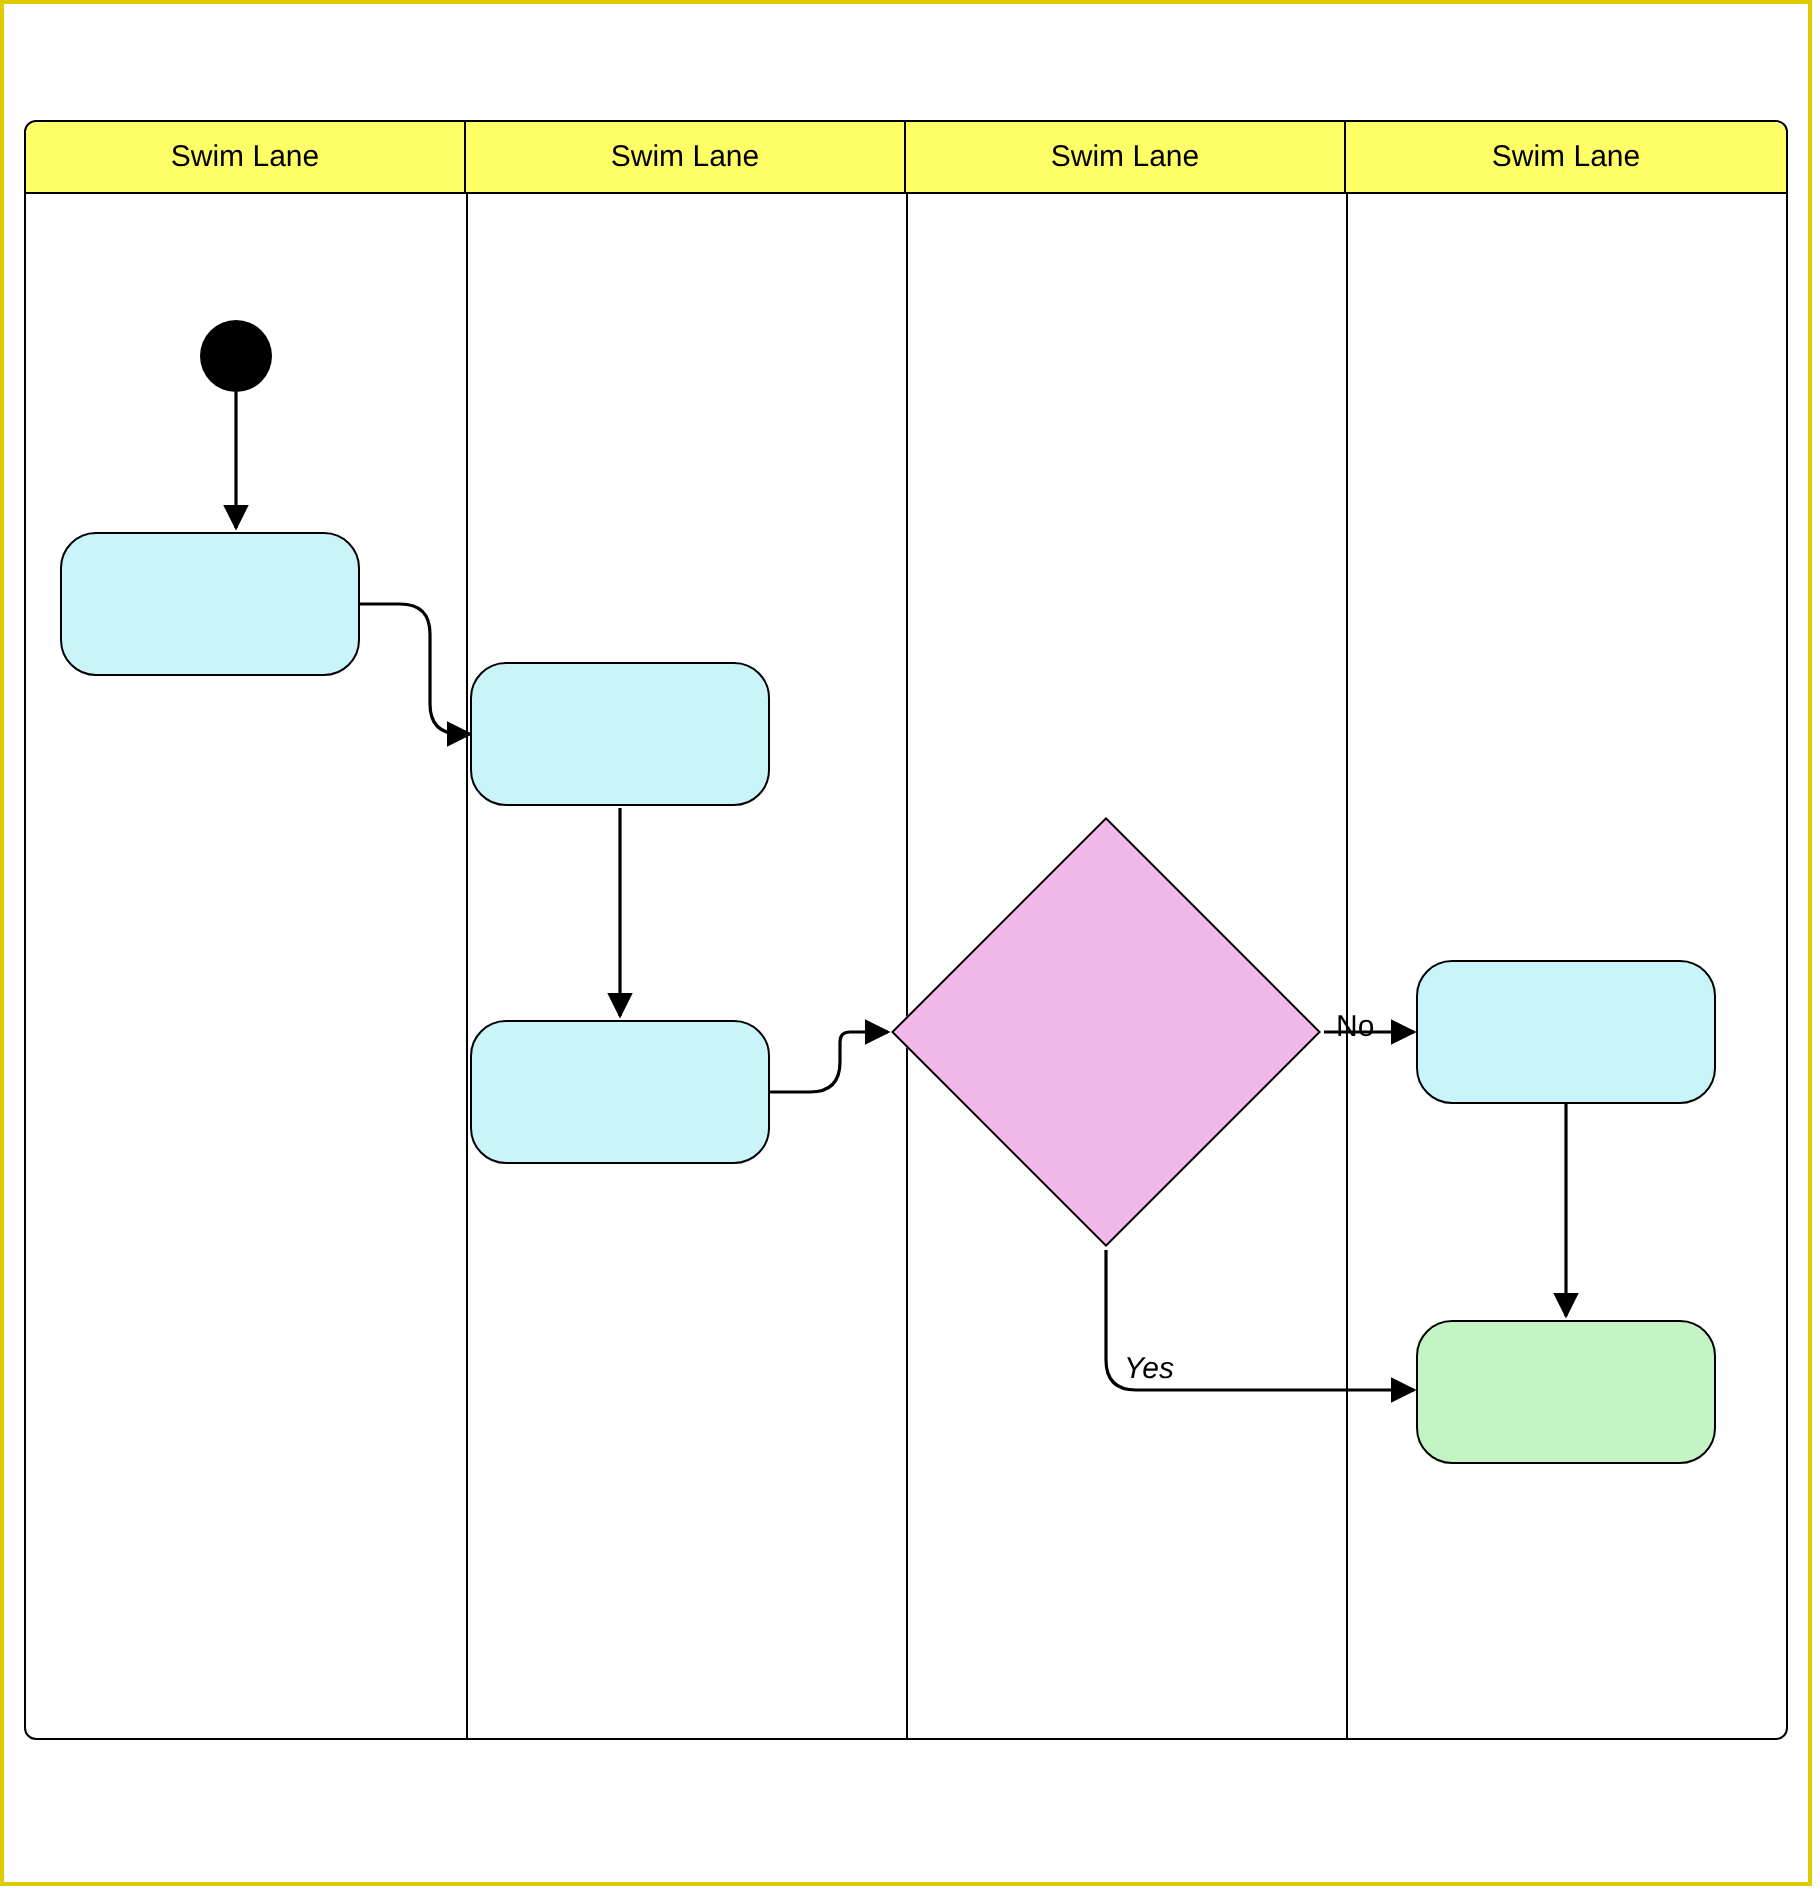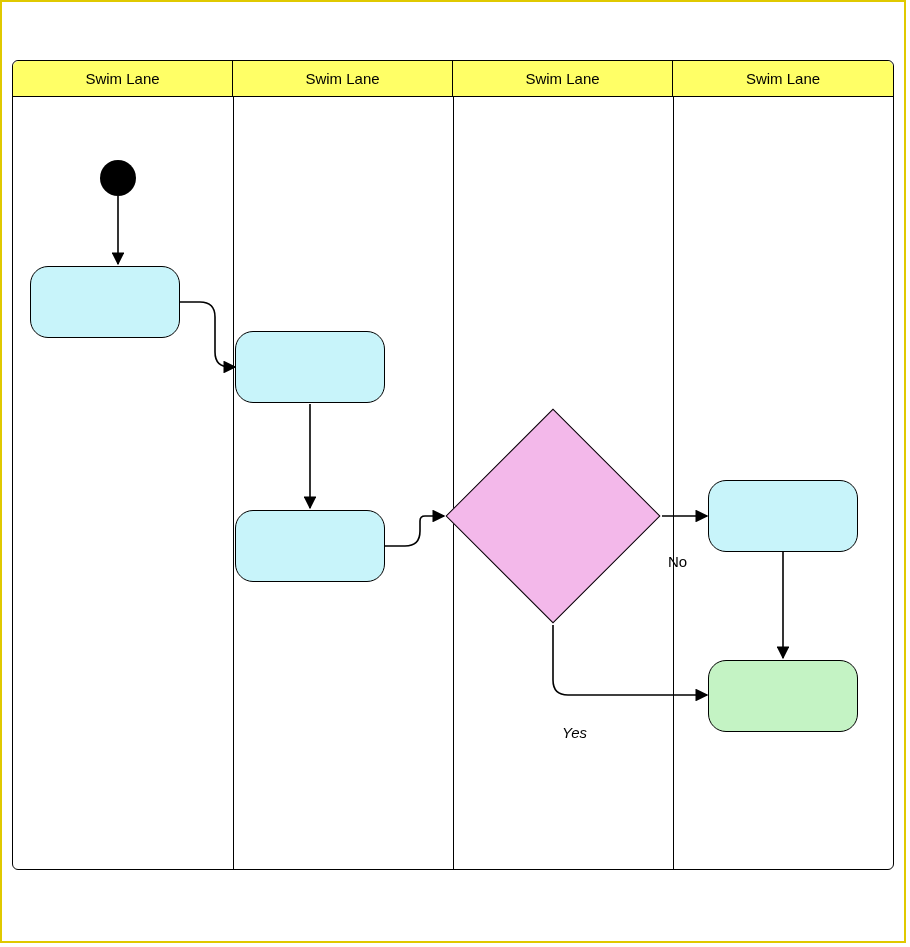--- a/index.html
+++ b/index.html
@@ -91,21 +91,20 @@
     transform-origin: center center;
     background: #f3b8ea;
     border: 1.5px solid #000;
   }
 
   .edge-label {
     position: absolute;
     font-size: 15px;
     color: #000;
     background: transparent;
-    margin-top: 48px;
   }
 
   svg.connectors {
     position: absolute;
     left: 0;
     top: 0;
     width: 910px;
     height: 947px;
     pointer-events: none;
   }

